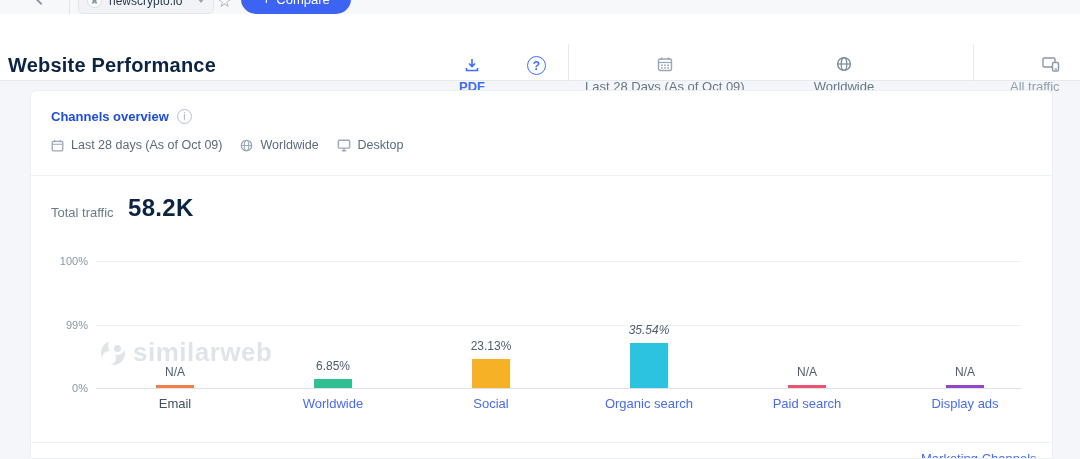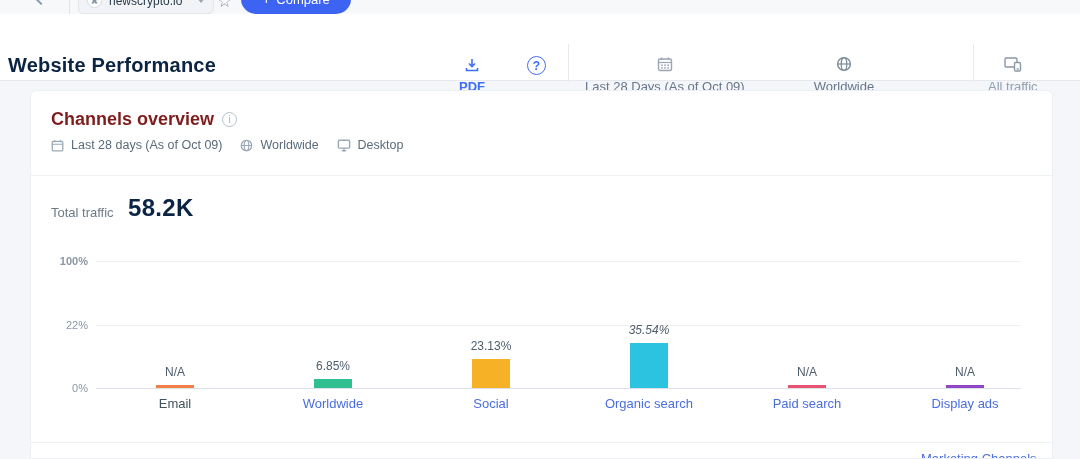--- a/index.html
+++ b/index.html
@@ -27,27 +27,27 @@
   .pdf-btn { left:459px; top:44px; color:#3f6ef4; font-size:13px; font-weight:bold; }
   .help-btn { left:527px; top:42px; width:19px; height:19px; border:1.5px solid #3f6ef4; border-radius:50%; color:#3f6ef4; font-size:12px; font-weight:bold; display:flex; align-items:center; justify-content:center; }
   .hdr-vdiv { position:absolute; top:30px; width:1px; height:38px; background:#e6eaef; }
   .filter-text { font-size:13px; color:#66778a; white-space:nowrap; }
   .filter-text.light { color:#90a0af; }
   .tri-down { width:0; height:0; border-left:7px solid transparent; border-right:7px solid transparent; border-top:8px solid #76889a; }
   .date-filter { left:585px; top:42px; }
   .date-filter .tri-down{ margin-left:12px; }
   .geo-filter { left:807px; top:42px; }
   .geo-filter .tri-down{ margin-left:60px; }
-  .traffic-filter { left:988px; top:42px; }
+  .traffic-filter { left:1010px; top:42px;align-items:flex-end; }
   .icon-svg { display:block; flex:0 0 auto; }
 
   
   .card { position:absolute; left:30px; top:90px; width:1023px; height:369px; background:#fff; border:1px solid #eceff3; border-radius:6px 6px 0 0; overflow:hidden; }
   .card-title-row { position:absolute; left:20px; top:18px; display:flex; align-items:center; gap:8px; }
-  .card-title { font-size:18px; font-weight:bold; color:#7f1d1d; }
+  .card-title { font-size:13px; font-weight:bold; color:#1d4ed8; }
   .info-icon { width:15px; height:15px; border:1.3px solid #b6c1cc; border-radius:50%; color:#a3b0bc; font-size:10px; display:flex; align-items:center; justify-content:center; font-style:normal; cursor:pointer; }
   .card-subtitle { position:absolute; left:20px; top:47px; display:flex; align-items:center; gap:7px; font-size:12.5px; color:#5b6b7a; }
   .sub-gap { width:4px; }
   .card-divider { position:absolute; left:0; top:84px; width:100%; height:1px; background:#eef1f4; }
   .total-label { position:absolute; left:20px; top:114px; font-size:13px; color:#6b7b89; }
   .total-value { position:absolute; left:97px; top:103px; font-size:24px; color:#0b2443; font-weight:700; letter-spacing:.3px; }
 
   
   .plot { position:absolute; left:65px; top:170px; width:925px; height:127px; }
   .gridline { position:absolute; left:0; width:925px; height:1px; background:#edf0f3; }
@@ -181,23 +181,23 @@
       <span>Desktop</span>
     </div>
 
     <div class="card-divider"></div>
 
     <span class="total-label">Total traffic</span>
     <span class="total-value">58.2K</span>
 
     <div class="plot">
         <div class="gridline" style="top: 0px;"></div>
-        <div class="ytick" style="top: -6px; font-weight: bold;">100%</div>
+        <div class="ytick" style="top: -6px;">100%</div>
         <div class="gridline" style="top: 64px;"></div>
-        <div class="ytick" style="top: 58px;">22%</div>
+        <div class="ytick" style="top: 58px;">99%</div>
         <div class="gridline axis" style="top: 127px;"></div>
         <div class="ytick" style="top: 121px;">0%</div>
         <div class="cols">
           <div class="col">
             <div class="bar" style="height: 3px; background: rgb(240, 128, 72);"></div>
             <div class="val-label" style="bottom: 9px;">N/A</div>
             <div class="cat-label plain">Email</div>
           </div>
           <div class="col">
             <div class="bar" style="height: 9px; background: rgb(47, 191, 144);"></div>
@@ -220,18 +220,27 @@
             <div class="cat-label link">Paid search</div>
           </div>
           <div class="col">
             <div class="bar" style="height: 3px; background: rgb(145, 70, 200);"></div>
             <div class="val-label" style="bottom: 9px;">N/A</div>
             <div class="cat-label link">Display ads</div>
           </div>
         </div>
       </div>
 
+    <div class="watermark">
+      <span class="wm-mark">
+          <span class="c1"></span>
+          <span class="c2"></span>
+          <span class="c3"></span>
+          <span class="c4"></span>
+        </span>
+      <span class="wm-text">similarweb</span>
+    </div>
 
     <div class="chart-bottom-divider"></div>
     <span class="footer-link">Marketing Channels</span>
   </div>
 
 </div>
 
 </body></html>

